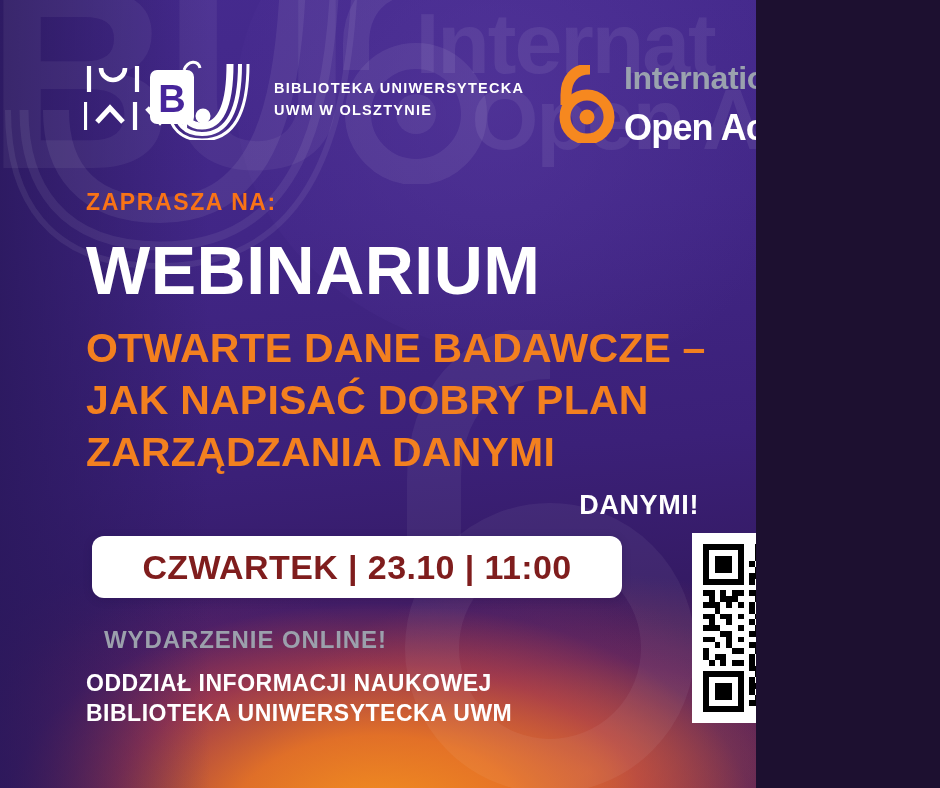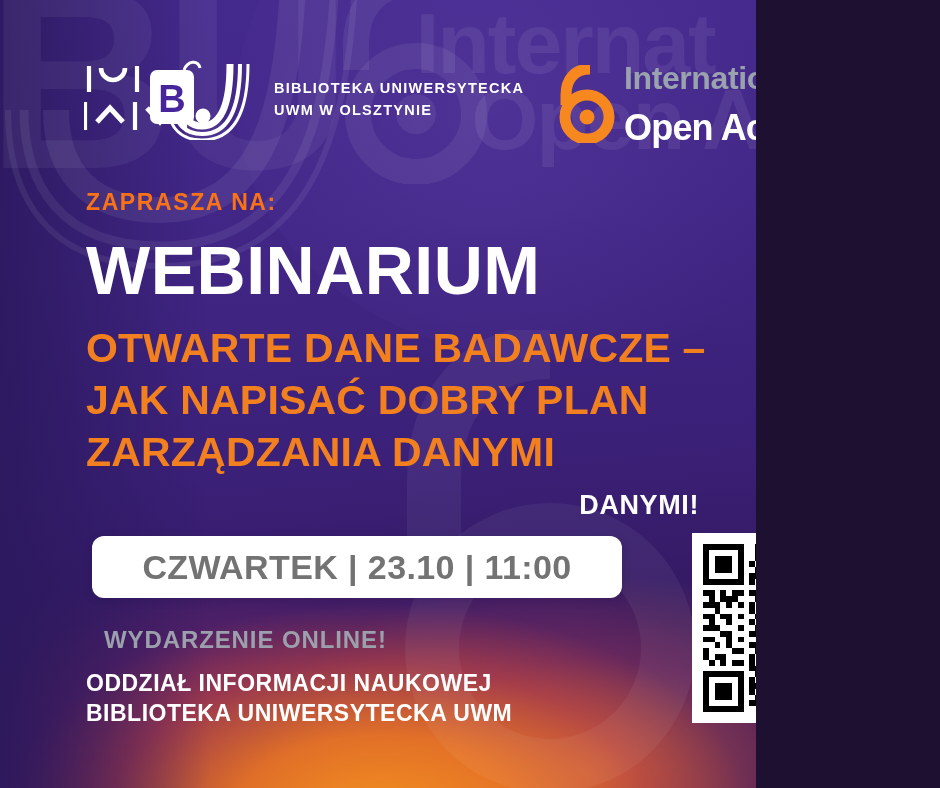--- a/index.html
+++ b/index.html
@@ -188,21 +188,21 @@
     left: 92px; top: 536px;
     width: 530px; height: 62px;
     background: #ffffff;
     border-radius: 12px;
     display: flex;
     align-items: center;
     justify-content: center;
     box-shadow: 0 2px 10px rgba(20,8,50,0.16);
   }
   .date-banner span {
-    color: #737373;
+    color: #7f1d1d;
     font-size: 34px;
     font-weight: 700;
     letter-spacing: 0.4px;
     white-space: nowrap;
   }
 
   .note-online {
     position: absolute;
     left: 104px; top: 626px;
     color: #9ba0ac;

